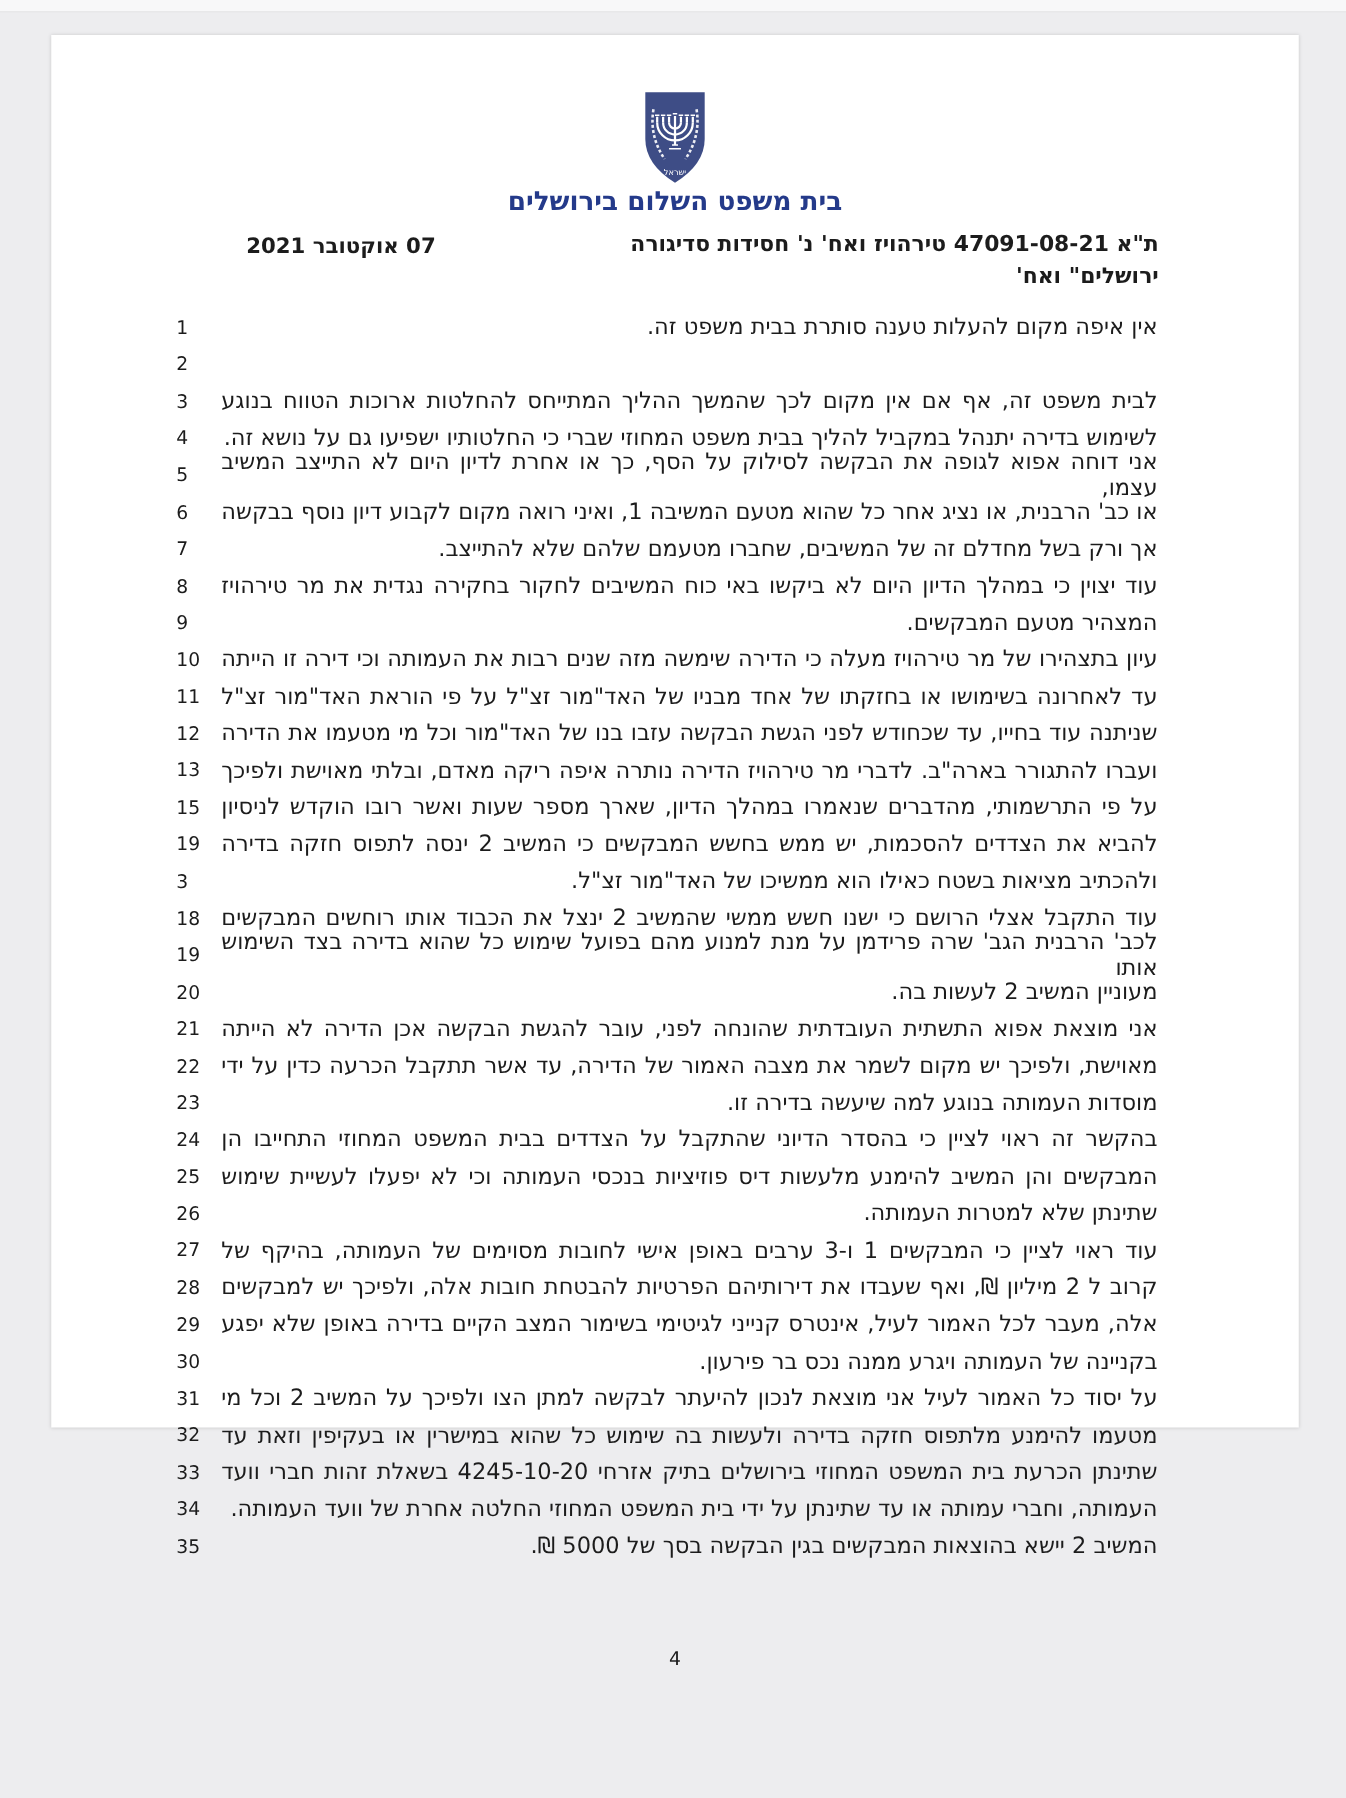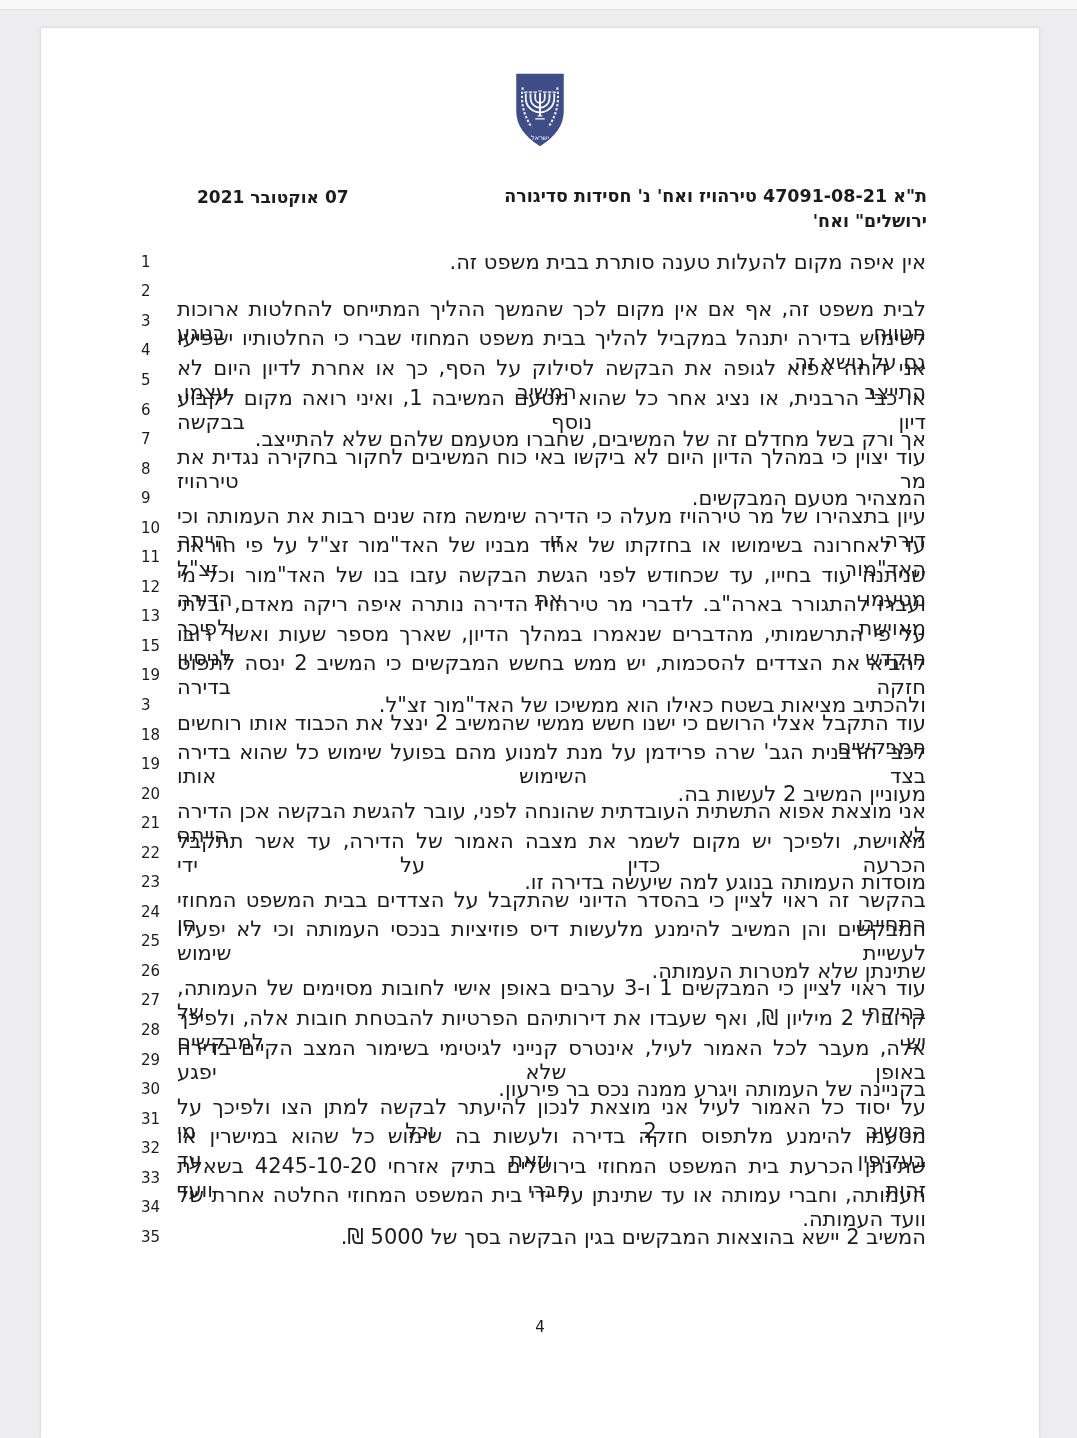--- a/index.html
+++ b/index.html
@@ -9,21 +9,21 @@
     font-family: "DejaVu Sans", sans-serif;
     overflow: hidden;
     position: relative;
     color: var(--text, #1c1c1c);
   }
   .top-strip {
     position: absolute; top: 0; left: 0; right: 0; height: 9px;
     background: #f8f8f9; border-bottom: 1px solid #e2e2e4;
   }
   .page {
-    position: absolute; left: 41px; top: 28px; width: 998px; height: 1410px;
+    position: absolute; left: 41px; top: 28px; width: 998px; height: 1114px;
     background: var(--page_bg, #ffffff);
     box-shadow: 0 0 3px rgba(0,0,0,0.15);
   }
   .emblem-wrap {
     position: absolute; top: 44px; left: 50%; transform: translateX(-50%);
     width: 61px; height: 76px;
   }
   .emblem-wrap svg { width: 100%; height: 100%; display: block; }
   .shield { fill: var(--emblem_blue, #3e4d86); }
   .menorah { stroke: #ffffff; stroke-width: 3; fill: none; stroke-linecap: butt; }
@@ -54,21 +54,21 @@
   .lines {
     position: absolute; top: 219px; left: 100px; right: 113px;
   }
   .line-row { display: flex; direction: ltr; height: 29.56px; align-items: center; }
   .line-num {
     flex: none; width: 22px; text-align: left; direction: ltr;
     font-size: 15px;
   }
   .line-text {
     flex: 1; margin-left: 14px;
-    direction: rtl; font-size: 21px;
+    direction: rtl; font-size: 18px;
     text-align: justify; text-align-last: justify;
     overflow: hidden; white-space: normal;
   }
   .line-row.end .line-text { text-align-last: right; }
   .page-number {
     position: absolute; top: 1290px; left: 0; width: 100%;
     text-align: center; font-size: 15px;
   }
 </style>
 </head>
@@ -90,20 +90,21 @@
         <path class="menorah" d="M34,44 A16,16 0 0 0 66,44"></path>
         <path class="menorah" d="M42,44 A8,8 0 0 0 58,44"></path>
         <path class="menorah" d="M50,35 V74"></path>
         <path class="menorah" d="M26,44 V36 M34,44 V36 M42,44 V36 M58,44 V36 M66,44 V36 M74,44 V36"></path>
         <path class="menorah-thin" d="M23,34 H29 M31,34 H37 M39,34 H45 M47,32 H53 M55,34 H61 M63,34 H69 M71,34 H77"></path>
         <path class="menorah-thin" d="M46,74 H54 M42,79 H58"></path>
         <text class="emblem-label" x="50" y="115" text-anchor="middle">ישראל</text>
       </svg>
     </div>
 
+    <div class="court-name">בית משפט השלום בירושלים</div>
 
     <div class="case-header">
       <div class="date">07 אוקטובר 2021</div>
       <div class="case-title">
         <div>ת"א 47091-08-21 טירהויז ואח' נ' חסידות סדיגורה</div>
         <div>ירושלים" ואח'</div>
       </div>
     </div>
 
     <div class="lines" id="lines">

